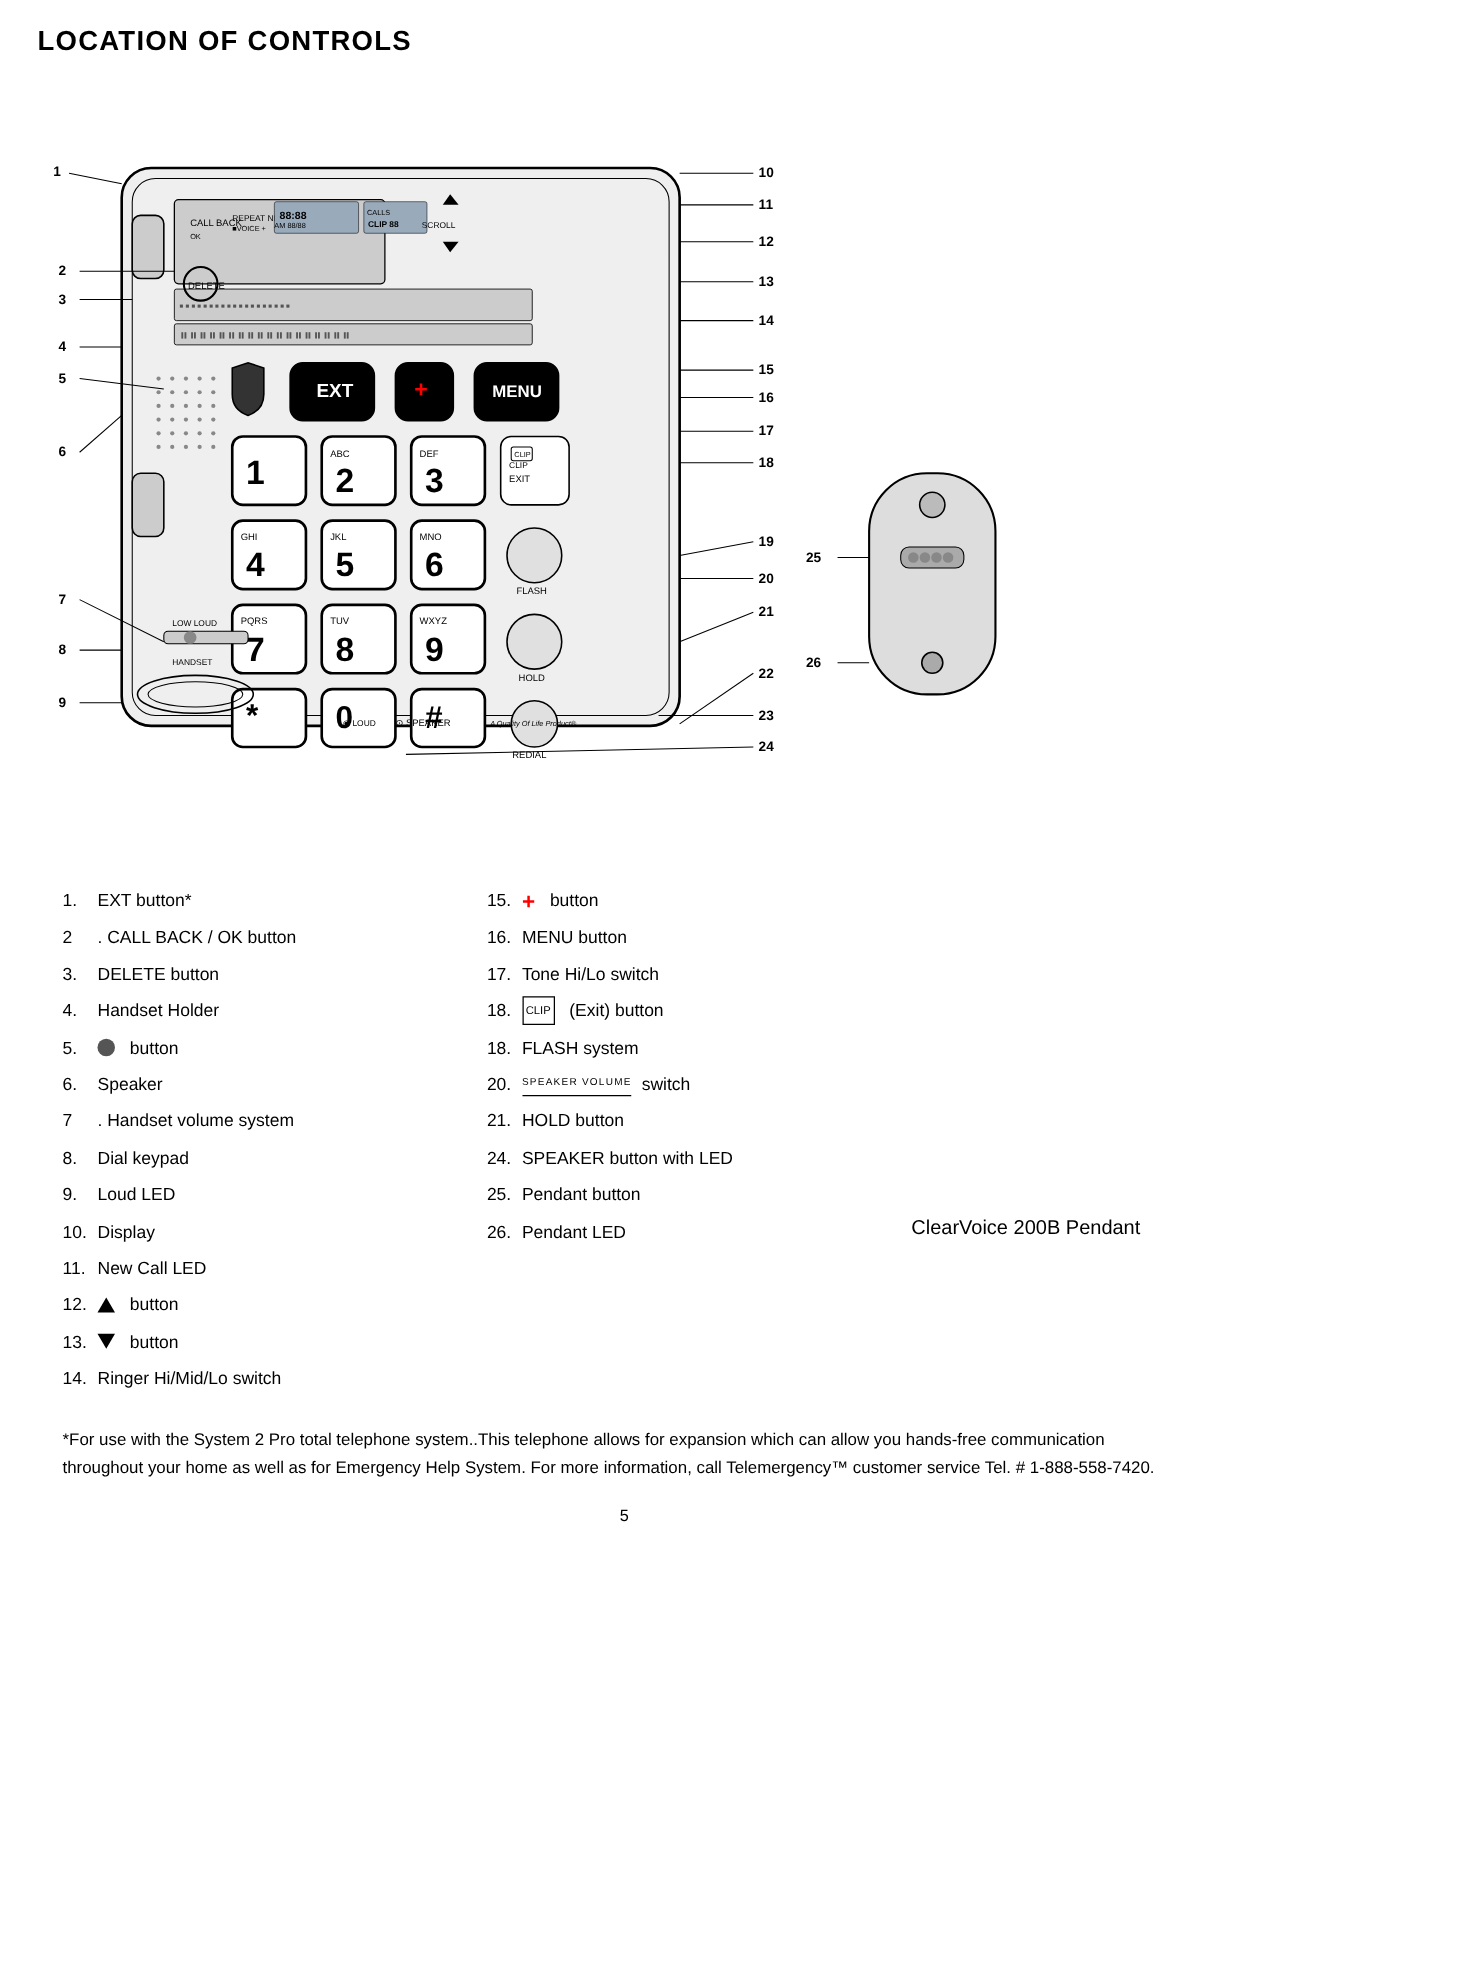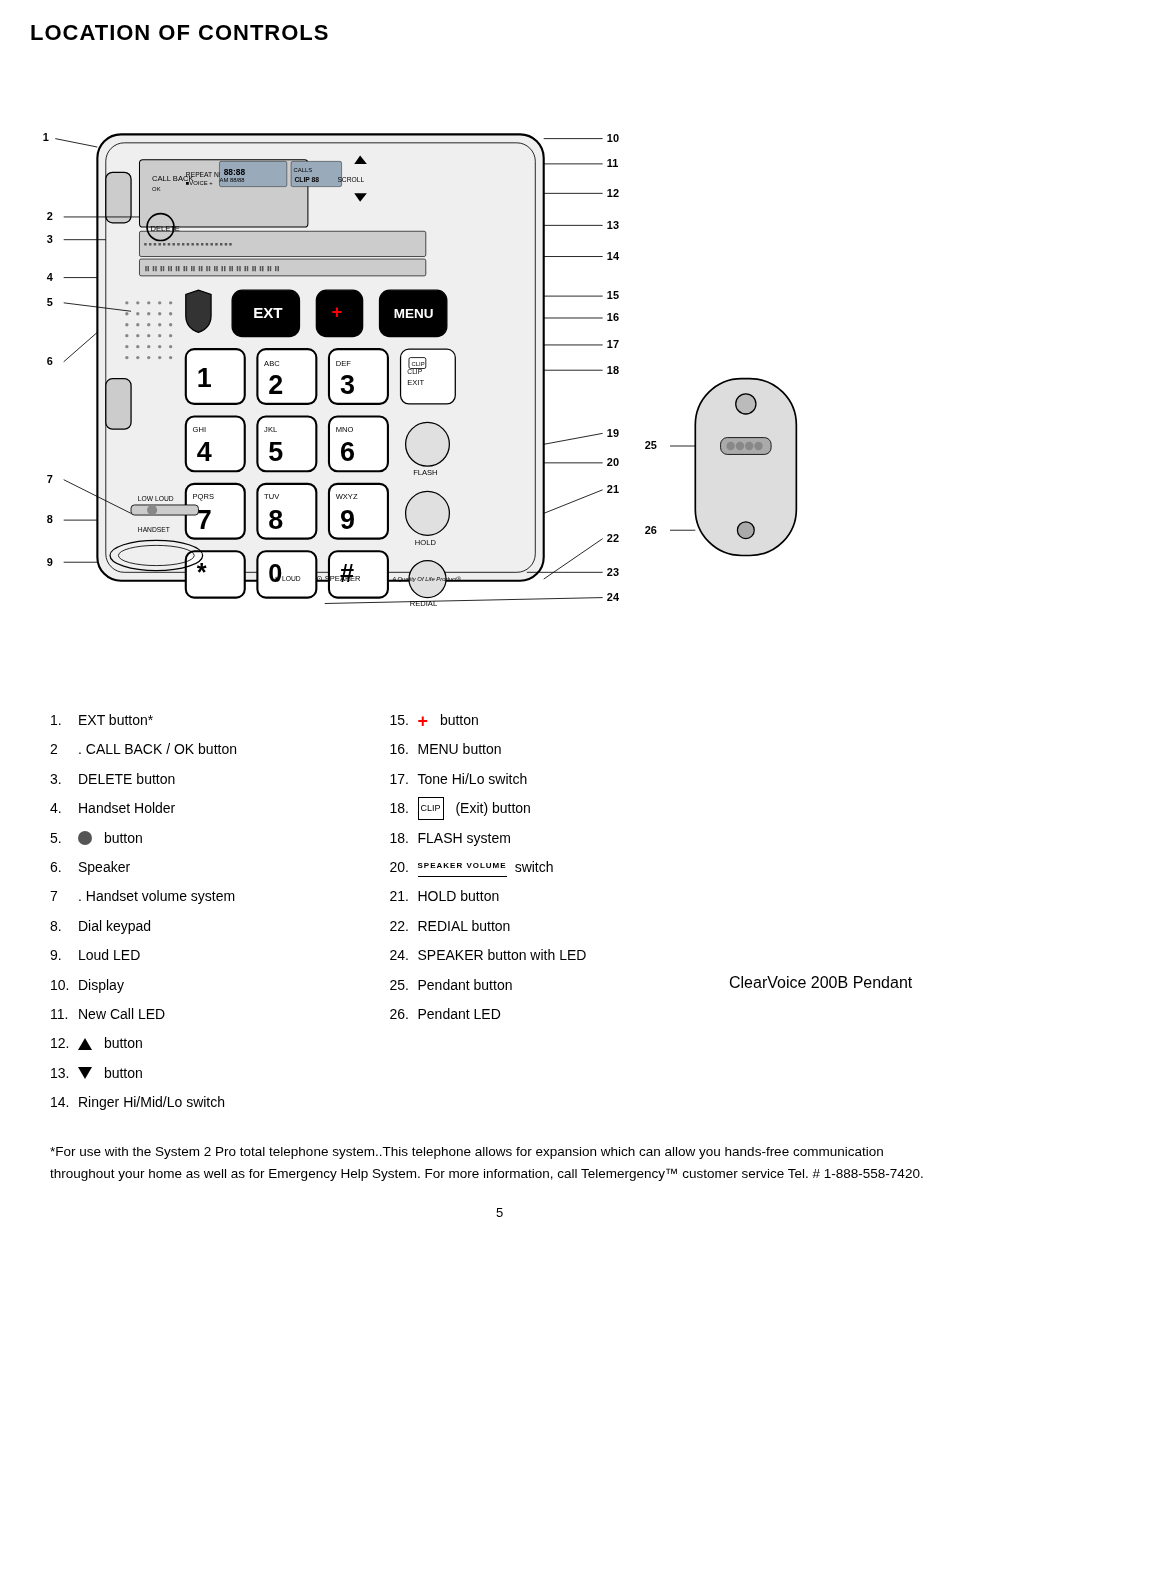--- a/index.html
+++ b/index.html
@@ -477,34 +477,30 @@
         <span class="num">18.</span>
         <span class="clip-icon">CLIP</span>
         &nbsp;<span>(Exit) button</span>
       </div>
       <div class="legend-item">
         <span class="num">18.</span>
         <span>FLASH system</span>
       </div>
       <div class="legend-item">
         <span class="num">20.</span>
-        <span style="display:inline-block; vertical-align:middle; margin-right:4px;font-weight:bold;">
+        <span style="display:inline-block; vertical-align:middle; margin-right:4px;">
           <span class="speaker-vol-text">SPEAKER  VOLUME</span>
         </span>
         <span>switch</span>
       </div>
       <div class="legend-item">
         <span class="num">21.</span>
         <span>HOLD button</span>
       </div>
       <div class="legend-item">
-        <span class="num">22.</span>
-        <span>REDIAL button</span>
-      </div>
-      <div class="legend-item">
         <span class="num">24.</span>
         <span>SPEAKER button with LED</span>
       </div>
       <div class="legend-item">
         <span class="num">25.</span>
         <span>Pendant button</span>
       </div>
       <div class="legend-item">
         <span class="num">26.</span>
         <span>Pendant LED</span>

